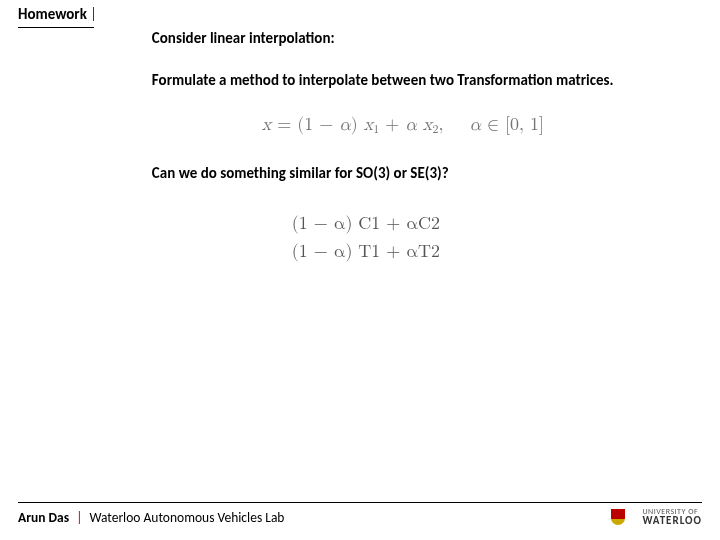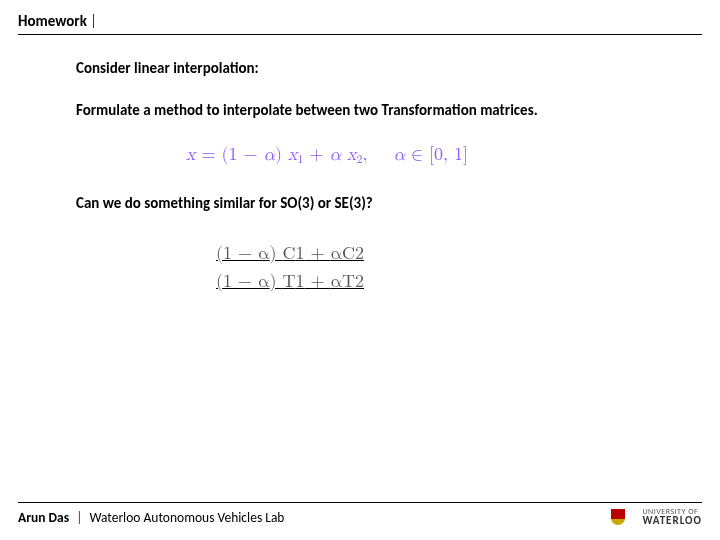--- a/index.html
+++ b/index.html
@@ -8,23 +8,22 @@
     height: 540px;
     font-family: Calibri, "Segoe UI", Arial, sans-serif;
     background: #ffffff;
     color: #000000;
     position: relative;
     overflow: hidden;
   }
   .slide {
     width: 100%;
     height: 100%;
-    padding: 12px 18px 0 18px;
+    padding: 5px 18px 0 18px;
     display: flex;
-    flex-direction: column;
   }
   .header {
     display: flex;
     align-items: center;
     padding-bottom: 2px;
   }
   .header-title {
     font-weight: 700;
     font-size: 15px;
     color: #000;
@@ -49,28 +48,27 @@
     font-weight: 600;
     color: #000;
     margin-bottom: 24px;
   }
   .eq-block {
     margin: 8px 0 28px 110px;
   }
   .eq {
     font-family: "Cambria Math", "STIX", "Latin Modern Math", serif;
     font-size: 18px;
-    color: #8b5cf6;
+    color: #737373;
   }
   .eq .it { font-style: italic; }
   .eq .sub { font-size: 12px; vertical-align: -3px; font-style: normal; }
   .eq .wspace { display: inline-block; width: 26px; }
   .eq-block2 {
     margin: 30px 0 8px 140px;
-    text-decoration: underline;
   }
   .eq-row {
     font-family: "Cambria Math", "STIX", "Latin Modern Math", serif;
     font-size: 18px;
     color: #555;
     margin-bottom: 6px;
   }
   .footer {
     position: absolute;
     left: 18px; right: 18px; bottom: 14px;

